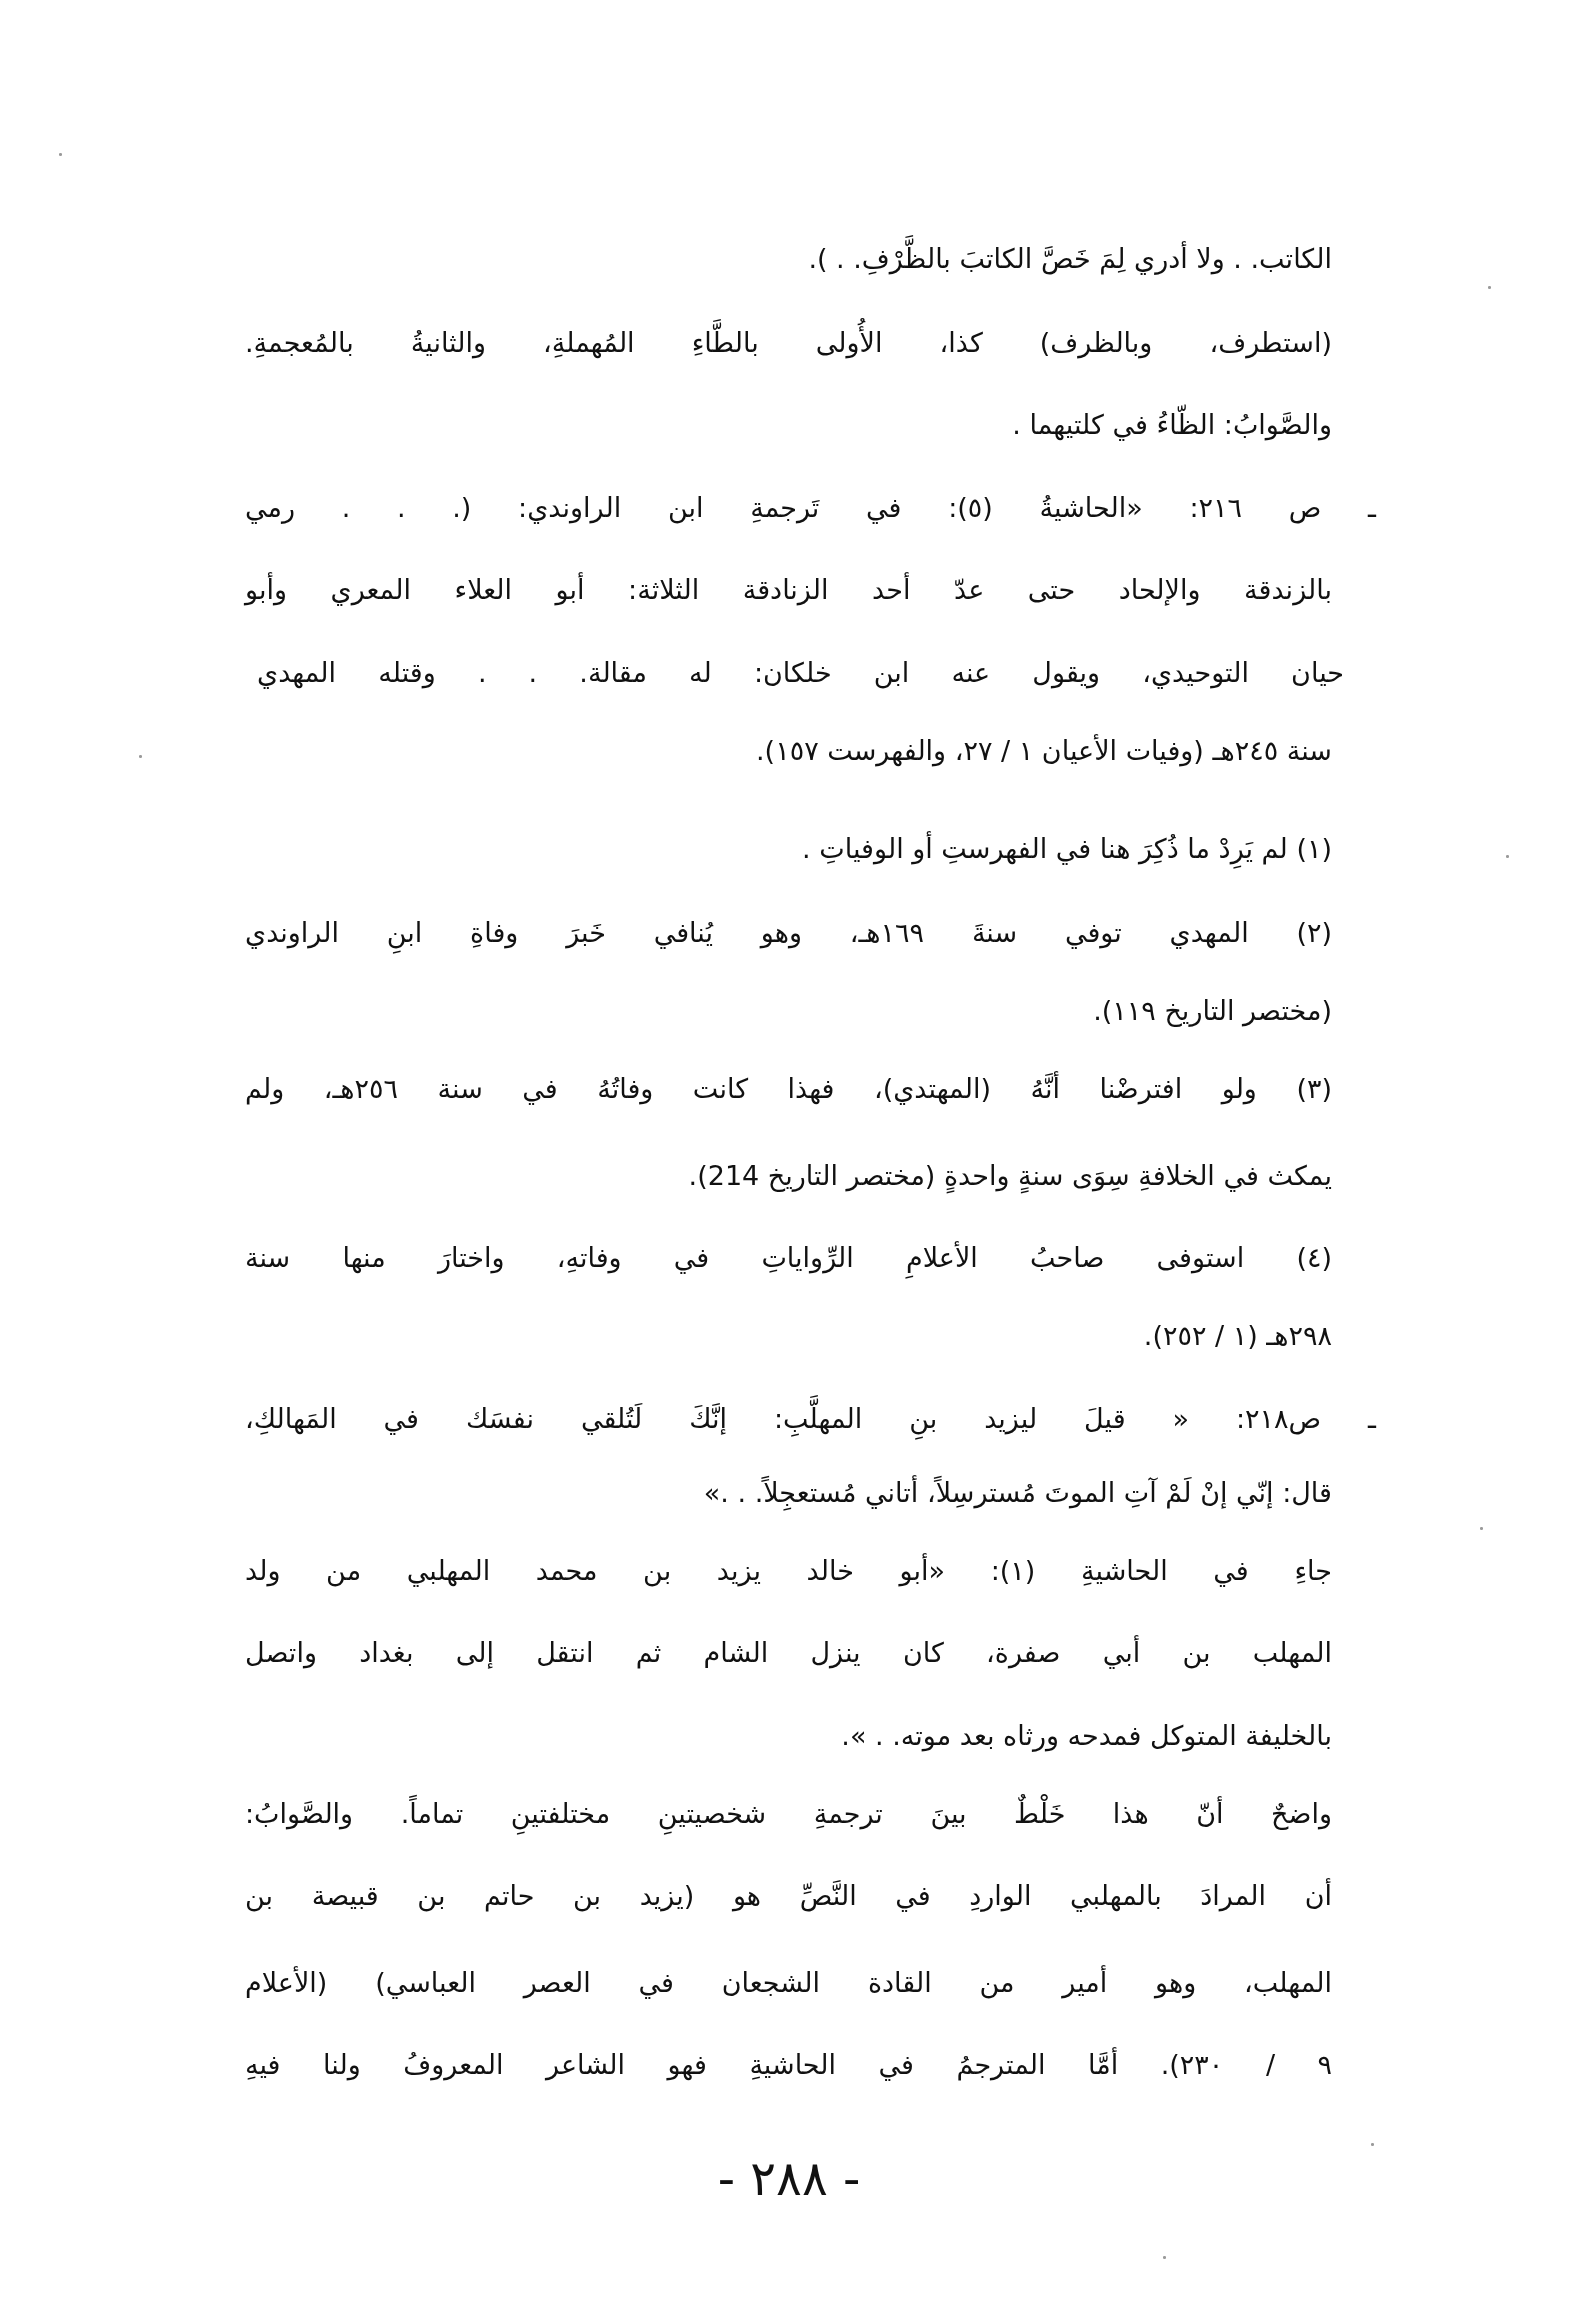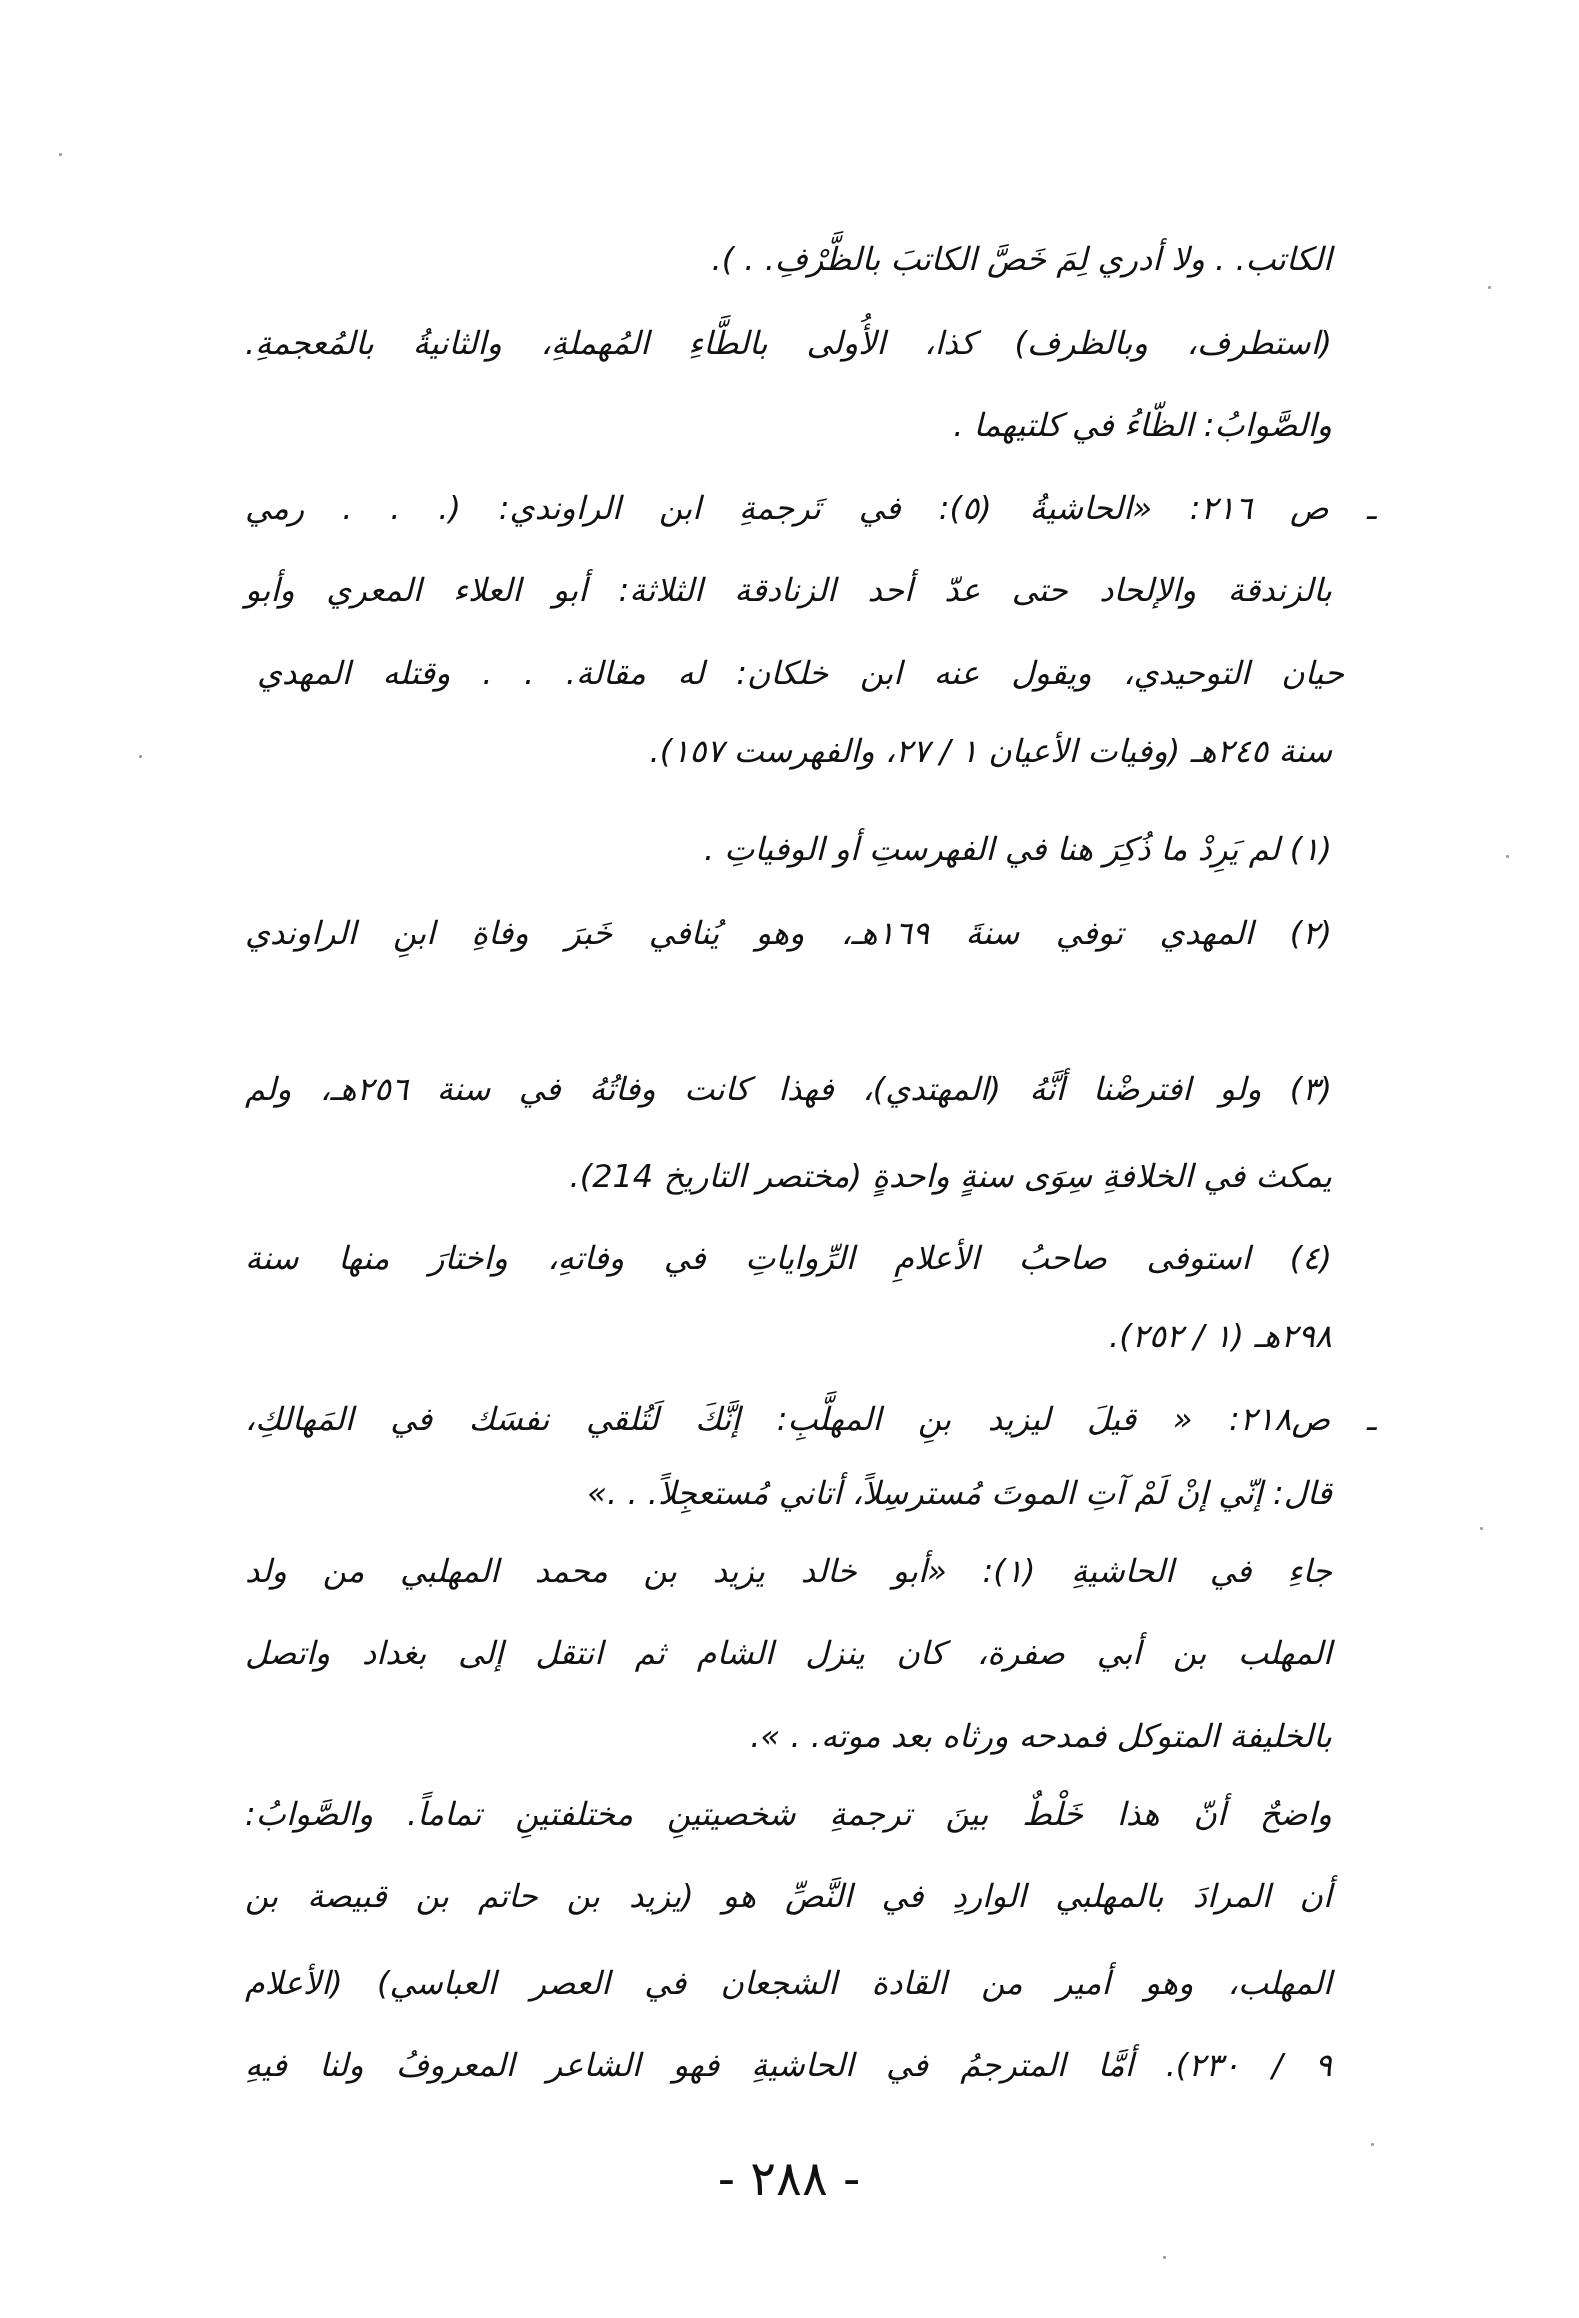--- a/index.html
+++ b/index.html
@@ -21,28 +21,27 @@
     width: 1579px;
     height: 2319px;
     background: #ffffff;
   }
   .line {
     position: absolute;
     left: 245px;
     width: 1087px;
     height: 80px;
     line-height: 80px;
-    font-size: 32px;
+    font-size: 27px;
     direction: rtl;
     unicode-bidi: embed;
     white-space: nowrap;
     text-align: justify;
     text-align-last: justify;
     overflow: visible;
-    font-style: italic;
   }
   .line.short {
     text-align: right;
     text-align-last: right;
   }
   .line.lead {
     width: 1131px;
   }
   .page-number {
     position: absolute;
@@ -69,20 +68,21 @@
   <div class="line short" style="top:219px;">الكاتب. . ولا أدري لِمَ خَصَّ الكاتبَ بالظَّرْفِ. . ).</div>
   <div class="line" style="top:303px;">(استطرف، وبالظرف) كذا، الأُولى بالطَّاءِ المُهملةِ، والثانيةُ بالمُعجمةِ.</div>
   <div class="line short" style="top:385px;">والصَّوابُ: الظّاءُ في كلتيهما .</div>
   <div class="line lead" style="top:468px; left:245px; width:1131px;">ـ ص ٢١٦: «الحاشيةُ (٥): في تَرجمةِ ابن الراوندي: (. . . رمي</div>
   <div class="line" style="top:550px;">بالزندقة والإلحاد حتى عدّ أحد الزنادقة الثلاثة: أبو العلاء المعري وأبو</div>
   <div class="line" style="top:633px;margin-left:12px;">حيان التوحيدي، ويقول عنه ابن خلكان: له مقالة. . . وقتله المهدي</div>
   <div class="line short" style="top:711px;">سنة ٢٤٥هـ (وفيات الأعيان ١ / ٢٧، والفهرست ١٥٧).</div>
 
   <div class="line short" style="top:809px;">(١) لم يَرِدْ ما ذُكِرَ هنا في الفهرستِ أو الوفياتِ .</div>
   <div class="line" style="top:893px;">(٢) المهدي توفي سنةَ ١٦٩هـ، وهو يُنافي خَبرَ وفاةِ ابنِ الراوندي</div>
+  <div class="line short" style="top:971px;">(مختصر التاريخ ١١٩).</div>
   <div class="line" style="top:1049px;">(٣) ولو افترضْنا أنَّهُ (المهتدي)، فهذا كانت وفاتُهُ في سنة ٢٥٦هـ، ولم</div>
   <div class="line short" style="top:1136px;">يمكث في الخلافةِ سِوَى سنةٍ واحدةٍ (مختصر التاريخ 214).</div>
   <div class="line" style="top:1218px;">(٤) استوفى صاحبُ الأعلامِ الرِّواياتِ في وفاتهِ، واختارَ منها سنة</div>
   <div class="line short" style="top:1296px;">٢٩٨هـ (١ / ٢٥٢).</div>
 
   <div class="line lead" style="top:1379px; left:245px; width:1131px;">ـ ص٢١٨: « قيلَ ليزيد بنِ المهلَّبِ: إنَّكَ لَتُلقي نفسَك في المَهالكِ،</div>
   <div class="line short" style="top:1453px;">قال: إنّي إنْ لَمْ آتِ الموتَ مُسترسِلاً، أتاني مُستعجِلاً. . .»</div>
   <div class="line" style="top:1531px;">جاءِ في الحاشيةِ (١): «أبو خالد يزيد بن محمد المهلبي من ولد</div>
   <div class="line" style="top:1613px;">المهلب بن أبي صفرة، كان ينزل الشام ثم انتقل إلى بغداد واتصل</div>
   <div class="line short" style="top:1696px;">بالخليفة المتوكل فمدحه ورثاه بعد موته. . ».</div>

